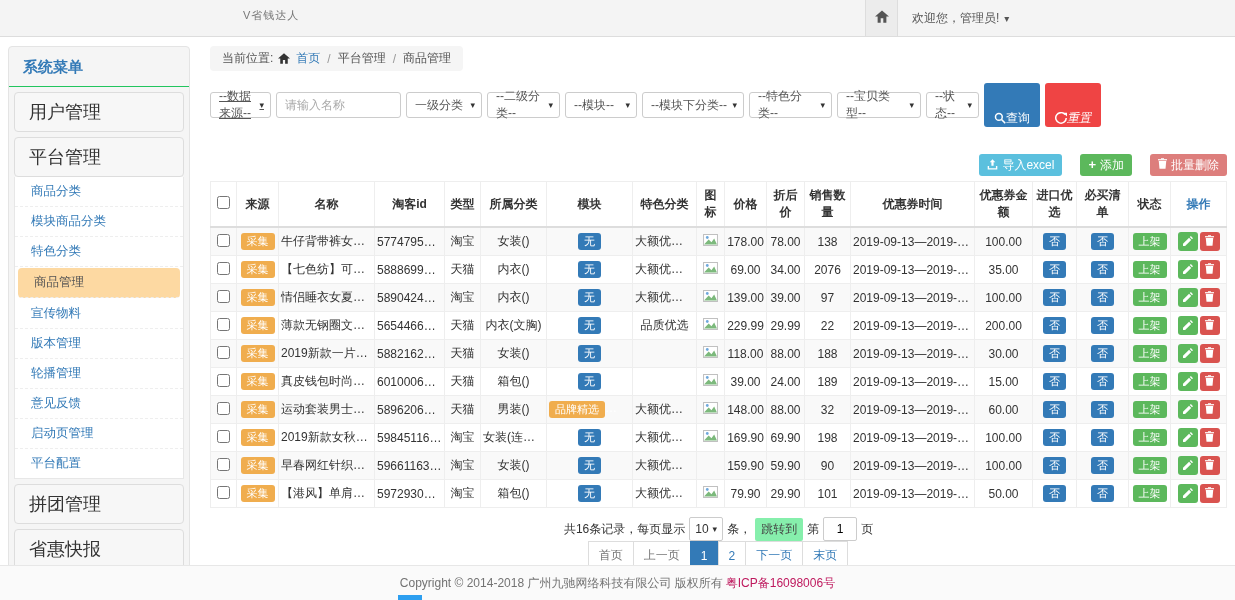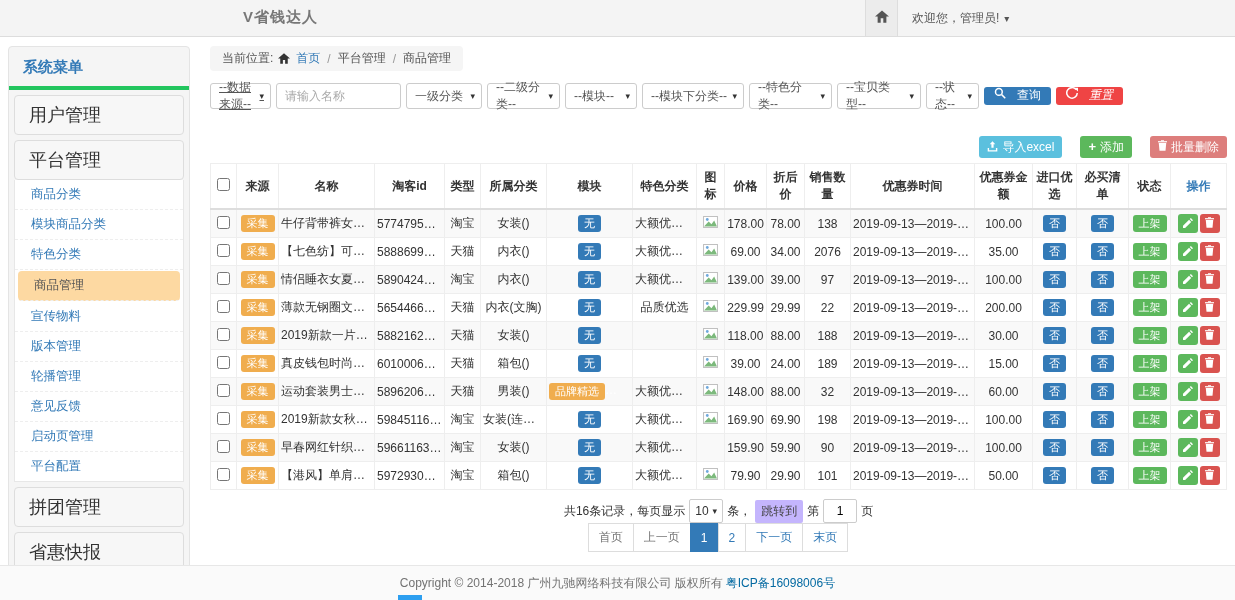--- a/index.html
+++ b/index.html
@@ -2,31 +2,31 @@
 <html><head>
 <meta charset="utf-8">
 <style>
   * { box-sizing: border-box; margin: 0; padding: 0; }
   html,body { width:1235px; height:600px; overflow:hidden; background:#fff;
     font-family:"Liberation Sans","DejaVu Sans",sans-serif; font-size:12px; color:#333; }
   .page { position:relative; width:1235px; height:600px; }
 
   
   .topbar { position:relative; height:37px; background:#f4f4f4; border-bottom:1px solid #ddd; }
-  .brand { position:absolute; left:243px; top:8px; font-size:15px; color:#777; letter-spacing:1px;font-weight:bold; }
+  .brand { position:absolute; left:243px; top:8px; font-size:11px; color:#777; letter-spacing:1px; }
   .top-right { position:absolute; left:865px; top:0; height:36px; display:flex; align-items:stretch; }
   .home-box { width:33px; display:flex; align-items:center; justify-content:center;
     background:#ececec; border-left:1px solid #ddd; border-right:1px solid #ddd; cursor:pointer; }
   .welcome { display:flex; align-items:center; padding:0 14px; color:#555; cursor:pointer; }
   .welcome .caret { margin-left:5px; font-size:10px; color:#555; }
 
   
   .sidebar { position:absolute; left:8px; top:46px; width:182px; background:#f5f5f5;
     border:1px solid #e4e4e4; border-radius:4px; padding:0 0 4px; z-index:1; }
-  .sb-title { color:#337ab7; font-weight:bold; font-size:15px; padding:11px 14px 9px; border-bottom:4px solid #22c55e; }
+  .sb-title { color:#337ab7; font-weight:bold; font-size:15px; padding:11px 14px 9px; border-bottom:1px solid #22c55e; }
   .sb-section { background:#f7f7f7; border:1px solid #ddd; border-radius:4px; margin:5px 5px 0;
     padding:7px 14px; color:#333; font-size:18px; cursor:pointer; }
   .sb-sub { background:#fff; border:1px solid #e7e7e7; border-top:none; margin:0 5px; }
   .sb-item { padding:6px 16px; color:#337ab7; font-size:12.5px; border-bottom:1px dashed #eee; cursor:pointer; }
   .sb-item:last-child { border-bottom:none; }
   .sb-item.active { background:#fdd9a2; border-radius:4px; color:#555; margin:1px 3px; }
 
   
   .main { position:absolute; left:210px; top:46px; width:1017px; }
   .breadcrumb { background:#f5f5f5; border-radius:4px; padding:4px 12px; display:inline-flex;
@@ -34,22 +34,22 @@
   .breadcrumb .link { color:#337ab7; cursor:pointer; }
   .breadcrumb .sep { color:#999; margin:0 2px; }
   .bc-home { display:inline-flex; margin-right:1px; }
 
   .filter-row { margin-top:12px; display:flex; align-items:center; gap:5px; flex-wrap:nowrap; }
   .fsel { height:26px; border:1px solid #ccc; border-radius:3px; background:#fff; display:flex;
     align-items:center; justify-content:space-between; padding:0 6px 0 8px; color:#555; cursor:pointer; }
   .fsel .caret { font-size:9px; color:#333; margin-left:4px; }
   .ftext { height:26px; width:125px; border:1px solid #ccc; border-radius:3px; padding:0 8px; color:#333; font-size:12px; }
   .ftext::placeholder { color:#aaa; }
-  .btn { height:18px; border:none; border-radius:3px; color:#fff; font-size:12px; padding:0 10px;
-    display:inline-flex; align-items:flex-start; gap:11px; cursor:pointer; }
+  .btn { height:44px; border:none; border-radius:3px; color:#fff; font-size:12px; padding:0 10px;
+    display:inline-flex; align-items:flex-end; gap:0; cursor:pointer; }
   .btn-primary { background:#337ab7; }
   .btn-info { background:#ef4444;font-style:italic; }
 
   .toolbar { margin-top:27px; display:flex; justify-content:flex-end; gap:18px; }
   .tbtn { height:22px; border:none; border-radius:3px; color:#fff; font-size:12px; padding:0 8px;
     display:inline-flex; align-items:center; gap:4px; cursor:pointer; }
   .tbtn-import { background:#5bc0de; }
   .tbtn-add { background:#5cb85c; }
   .tbtn-del { background:#dd7e7c; }
 
@@ -70,33 +70,33 @@
   .opbtn.edit { background:#5cb85c; margin-right:2px; }
   .opbtn.del { background:#d9534f; }
   .cell-sub { margin-left:2px; }
 
   
   .pagi-row { margin-top:9px; display:flex; justify-content:space-between; align-items:center;flex-direction:column; }
   .pagi-left { display:flex; align-items:center; gap:4px; color:#333; }
   .mini-sel { height:24px; border:1px solid #ccc; border-radius:2px; background:#fff; display:inline-flex;
     align-items:center; padding:0 5px; gap:4px; cursor:pointer; }
   .mini-sel .caret { font-size:9px; }
-  .jump-chip { background:#c4b5fd; border-radius:2px; padding:3px 6px; color:#444; cursor:pointer; }
+  .jump-chip { background:#86efac; border-radius:2px; padding:3px 6px; color:#444; cursor:pointer; }
   .page-input { width:34px; height:24px; border:1px solid #ccc; border-radius:2px; text-align:center; font-size:12px; }
   .pagi-right { display:flex; }
   .pg { border:1px solid #ddd; background:#fff; color:#337ab7; padding:5px 10px; margin-left:-1px;
     cursor:pointer; font-size:12px; }
   .pg.muted { color:#777; }
   .pg.active { background:#337ab7; border-color:#337ab7; color:#fff; }
 
   
   .footer { position:absolute; left:0; top:565px; width:1235px; height:35px; background:#fafafa;
     border-top:1px solid #e7e7e7; display:flex; align-items:center; justify-content:center;
     color:#737373; z-index:5; }
-  .footer .icp { color:#0369a1; cursor:pointer; margin-left:3px; }
+  .footer .icp { color:#be185d; cursor:pointer; margin-left:3px; }
   .blue-strip { position:absolute; left:398px; top:595px; width:24px; height:5px; background:#2d9ff0; z-index:6; }
 </style>
 </head>
 <body>
 
 <div class="page">
 
   <div class="topbar">
     <div class="brand">V省钱达人</div>
     <div class="top-right">

